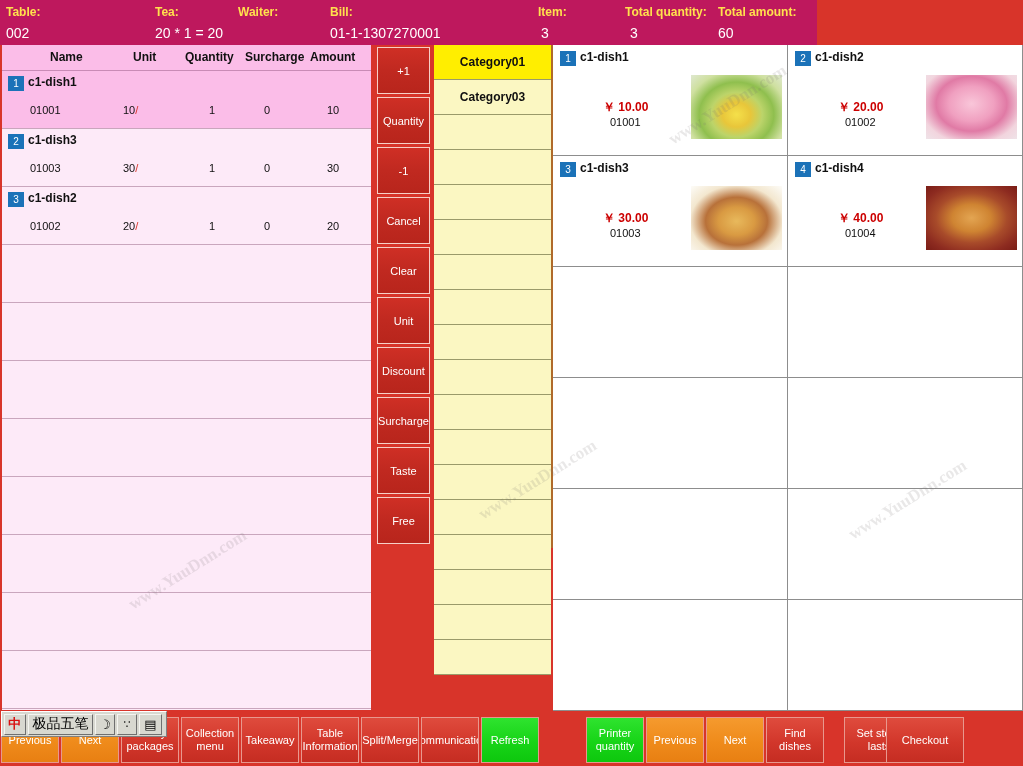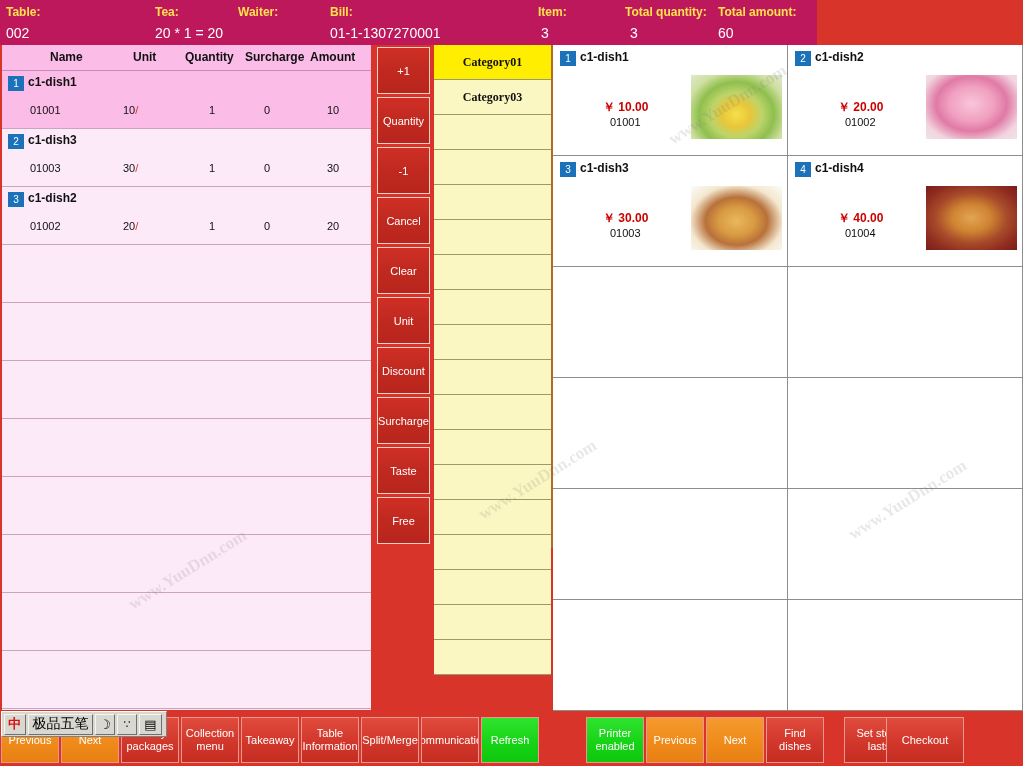--- a/index.html
+++ b/index.html
@@ -91,21 +91,20 @@
     color:#ffffff; font-size:11px;
     display:flex; align-items:center; justify-content:center;
     text-align:center; cursor:pointer;
   }
 
   
   .cat-col {
     position:absolute; left:434px; top:0px; width:119px; height:503px;
     background:#5eead4;
     border-right:2px solid #b06a2a;
-    font-family:Liberation Serif, serif;
   }
   .cat-item {
     position:relative; height:35px; background:#fbf7c2;
     border-bottom:1px solid #9a9a6a;
     display:flex; align-items:center; justify-content:center;
     font-size:12px; font-weight:bold; color:#101010;
     cursor:pointer;
   }
   .cat-item.active { background:#ffee00; }
 
@@ -345,21 +344,21 @@
   <div class="bottom-bar" id="bottom-bar">
       <div class="bb-btn bb-orange" style="left: 1px; width: 58px;">Previous</div>
       <div class="bb-btn bb-orange" style="left: 61px; width: 58px;">Next</div>
       <div class="bb-btn bb-red" style="left: 121px; width: 58px;">Modify packages</div>
       <div class="bb-btn bb-red" style="left: 181px; width: 58px;">Collection menu</div>
       <div class="bb-btn bb-red" style="left: 241px; width: 58px;">Takeaway</div>
       <div class="bb-btn bb-red" style="left: 301px; width: 58px;">Table Information</div>
       <div class="bb-btn bb-red" style="left: 361px; width: 58px;">Split/Merge</div>
       <div class="bb-btn bb-red" style="left: 421px; width: 58px;">Communication</div>
       <div class="bb-btn bb-green" style="left: 481px; width: 58px;">Refresh</div>
-      <div class="bb-btn bb-green" style="left: 586px; width: 58px;">Printer enabled</div>
+      <div class="bb-btn bb-green" style="left: 586px; width: 58px;">Printer quantity</div>
       <div class="bb-btn bb-orange" style="left: 646px; width: 58px;">Previous</div>
       <div class="bb-btn bb-orange" style="left: 706px; width: 58px;">Next</div>
       <div class="bb-btn bb-red" style="left: 766px; width: 58px;">Find dishes</div>
       <div class="bb-btn bb-red" style="left: 826px; width: 70px; margin-left: 18px;">Set stock lasts</div>
       <div class="bb-btn bb-red" style="left: 886px; width: 78px;">Checkout</div>
     </div>
 
   <div class="ime">
     <div class="ime-cell ime-zh">中</div>
     <div class="ime-cell ime-name">极品五笔</div>

